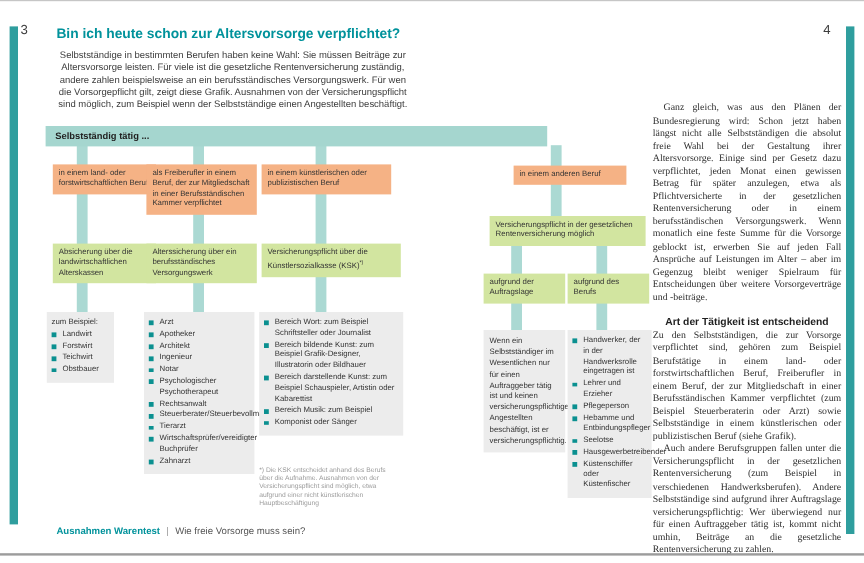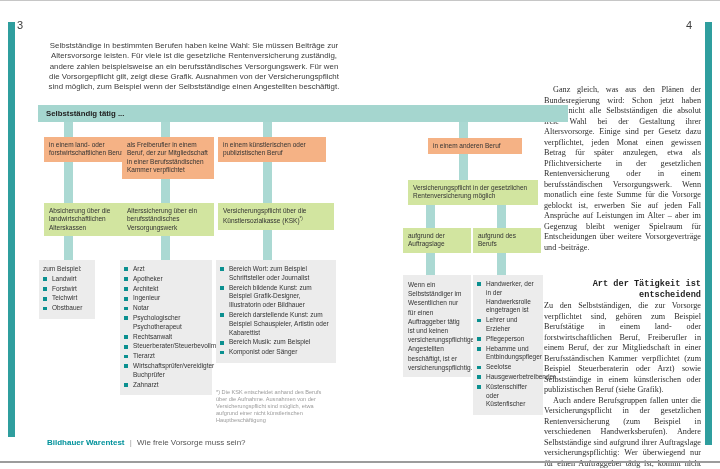--- a/index.html
+++ b/index.html
@@ -13,21 +13,21 @@
   .edge-bar.right{left:705px;height:423px;}
 
   .page-num{position:absolute;font-size:11px;color:#3d3d3d;}
   .page-num.ln{left:17px;top:19px;}
   .page-num.rn{left:686px;top:19px;}
 
   .title{position:absolute;left:47px;top:23px;margin:0;font-size:11.5px;font-weight:bold;color:#00929B;}
   .intro{position:absolute;left:47px;top:41px;width:294px;margin:0;font-size:7.9px;line-height:10.3px;color:#3c3c3c;text-align:center;}
 
   
-  .root-bar{position:absolute;left:38px;top:105px;width:530px;height:17px;background:#A5D6CF;z-index:1;}
+  .root-bar{position:absolute;left:38px;top:105px;width:418px;height:17px;background:#A5D6CF;z-index:1;}
   .root-bar span{display:block;padding:4px 0 0 8px;font-size:7.8px;font-weight:bold;color:#222;}
   .conn{position:absolute;width:9px;background:#ABD9D3;z-index:0;}
   #c1{left:64px;top:121px;height:141px;}
   #c2{left:161px;top:121px;height:141px;}
   #c3{left:263px;top:121px;height:141px;}
   #c4{left:459px;top:121px;height:62px;}
   #c5{left:426px;top:205px;height:72px;}
   #c6{left:497px;top:205px;height:72px;}
 
   .fbox{position:absolute;font-size:6.5px;line-height:8.4px;color:#333;padding:4px 5px;z-index:1;}
@@ -57,39 +57,40 @@
   .fbox li::before{content:'';position:absolute;left:0;top:2.4px;width:3.8px;height:3.8px;background:#0B9090;}
   .list-title{font-size:6.5px;line-height:8.8px;margin-bottom:1px;}
 
   .footnote{position:absolute;left:216px;top:389px;width:114px;font-size:5.6px;line-height:7px;color:#9b9b9b;}
 
   
   .col{position:absolute;left:544px;top:85px;width:157px;font-family:"Liberation Serif",serif;
        font-size:8.2px;line-height:10.5px;color:#2e2e2e;text-align:justify;}
   .col p{margin:0;}
   .col p.indent{text-indent:9px;}
-  .col h2{font-family:Liberation Mono, monospace;font-size:8.6px;font-weight:bold;color:#1f1f1f;
-          margin:26px 0 1px 0;text-align:right;}
+  .col h2{font-family:Liberation Sans, sans-serif;font-size:8.6px;font-weight:bold;color:#1f1f1f;
+          margin:10px 0 1px 0;text-align:center;}
 
   .footer{position:absolute;left:47px;top:438px;font-size:8px;}
   .footer .brand{color:#00929B;font-weight:bold;}
   .footer .divider{color:#999;margin:0 3px;font-weight:normal;}
   .footer .doc-title{color:#555;}
 </style>
 </head>
 <body>
 
 <div class="spread">
 
   <div class="edge-bar left"></div>
   <div class="edge-bar right"></div>
 
   <div class="page-num ln">3</div>
   <div class="page-num rn">4</div>
 
+  <h1 class="title">Bin ich heute schon zur Altersvorsorge verpflichtet?</h1>
   <p class="intro">Selbstständige in bestimmten Berufen haben keine Wahl: Sie müssen Beiträge zur Altersvorsorge leisten. Für viele ist die gesetzliche Rentenversicherung zuständig, andere zahlen beispielsweise an ein berufsständisches Versorgungswerk. Für wen die Vorsorgepflicht gilt, zeigt diese Grafik. Ausnahmen von der Versicherungspflicht sind möglich, zum Beispiel wenn der Selbstständige einen Angestellten beschäftigt.</p>
 
   <div class="conn" id="c1"></div>
   <div class="conn" id="c2"></div>
   <div class="conn" id="c3"></div>
   <div class="conn" id="c4"></div>
   <div class="conn" id="c5"></div>
   <div class="conn" id="c6"></div>
 
   <div class="root-bar">
@@ -167,18 +168,18 @@
   <div class="footnote">*) Die KSK entscheidet anhand des Berufs über die Aufnahme. Ausnahmen von der Versicherungspflicht sind möglich, etwa aufgrund einer nicht künstlerischen Hauptbeschäftigung</div>
 
   <div class="col">
     <p class="indent">Ganz gleich, was aus den Plänen der Bundesregierung wird: Schon jetzt haben längst nicht alle Selbstständigen die absolut freie Wahl bei der Gestaltung ihrer Altersvorsorge. Einige sind per Gesetz dazu verpflichtet, jeden Monat einen gewissen Betrag für später anzulegen, etwa als Pflichtversicherte in der gesetzlichen Rentenversicherung oder in einem berufsständischen Versorgungswerk. Wenn monatlich eine feste Summe für die Vorsorge geblockt ist, erwerben Sie auf jeden Fall Ansprüche auf Leistungen im Alter – aber im Gegenzug bleibt weniger Spielraum für Entscheidungen über weitere Vorsorgeverträge und -beiträge.</p>
     <h2>Art der Tätigkeit ist entscheidend</h2>
     <p>Zu den Selbstständigen, die zur Vorsorge verpflichtet sind, gehören zum Beispiel Berufstätige in einem land- oder forstwirtschaftlichen Beruf, Freiberufler in einem Beruf, der zur Mitgliedschaft in einer Berufsständischen Kammer verpflichtet (zum Beispiel Steuerberaterin oder Arzt) sowie Selbstständige in einem künstlerischen oder publizistischen Beruf (siehe Grafik).</p>
     <p class="indent">Auch andere Berufsgruppen fallen unter die Versicherungspflicht in der gesetzlichen Rentenversicherung (zum Beispiel in verschiedenen Handwerksberufen). Andere Selbstständige sind aufgrund ihrer Auftragslage versicherungspflichtig: Wer überwiegend nur für einen Auftraggeber tätig ist, kommt nicht umhin, Beiträge an die gesetzliche Rentenversicherung zu zahlen.</p>
   </div>
 
   <div class="footer">
-    <span class="brand">Bildhauer Warentest</span>
+    <span class="brand">Ausnahmen Warentest</span>
     <span class="divider">|</span>
     <span class="doc-title">Wie freie Vorsorge muss sein?</span>
   </div>
 
 </div>
 
 </body></html>

